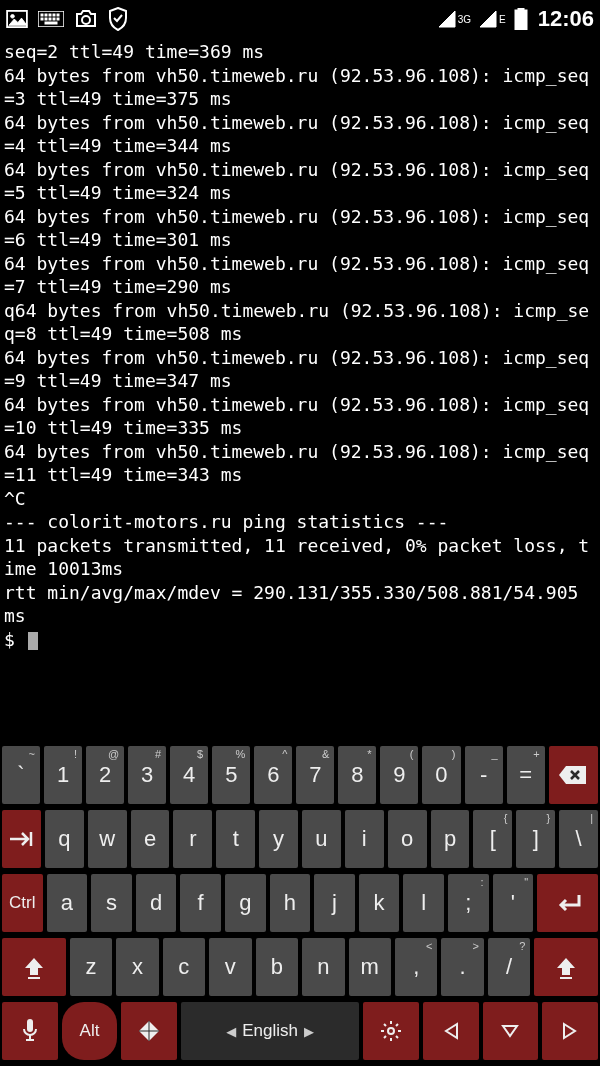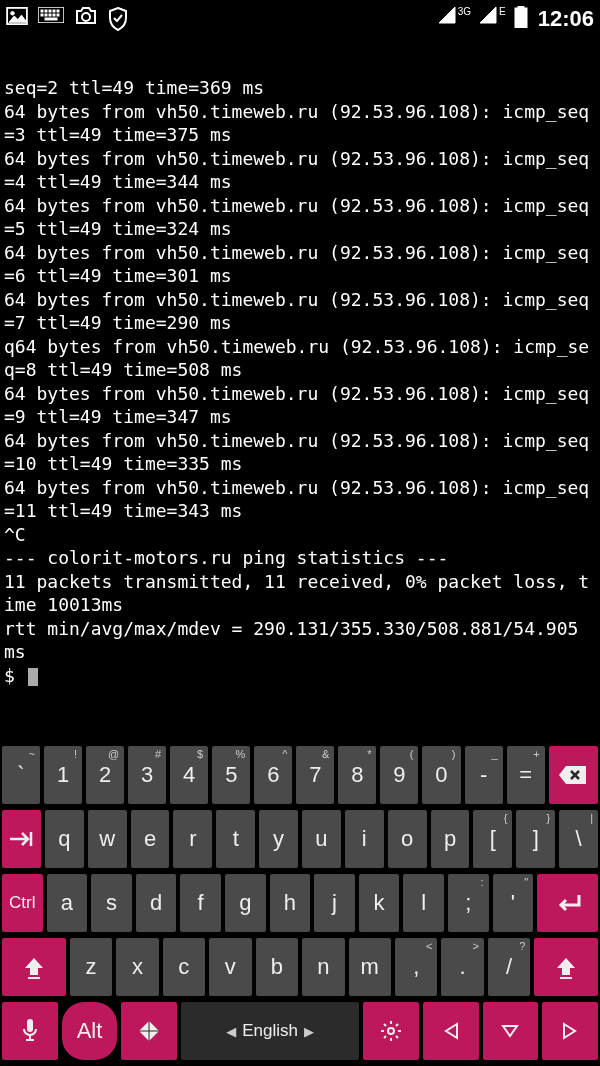--- a/index.html
+++ b/index.html
@@ -1,32 +1,32 @@
 <!DOCTYPE html>
 <html><head>
 <meta charset="utf-8">
 <style>
   * { margin:0; padding:0; box-sizing:border-box; }
   html,body { width:600px; height:1066px; background:#000; color:#fff; font-family:monospace; overflow:hidden; }
   
   .statusbar { height:38px; display:flex; align-items:center; justify-content:space-between; padding:0 6px; color:#fff; }
-  .status-left, .status-right { display:flex; align-items:flex-start; gap:10px; }
+  .status-left, .status-right { display:flex; align-items:center; gap:10px; }
   .status-right { gap:6px; }
   .stat-icon { display:inline-flex; align-items:center; justify-content:center; }
   .stat-icon svg { fill:#fff; stroke:#fff; }
   .time { font-family:sans-serif; font-size:22px; font-weight:700; margin-left:4px;}
   .net-label { font-size:10px; font-family:sans-serif; margin-left:-4px; margin-right:2px;}
   
-  .terminal { height:680px; padding:2px 4px 4px 4px; font-size:18px; line-height:23.5px; color:#fff; white-space:pre-wrap; word-break:break-all;margin-top:36px; }
+  .terminal { height:680px; padding:2px 4px 4px 4px; font-size:18px; line-height:23.5px; color:#fff; white-space:pre-wrap; word-break:break-all; }
   .cursor { display:inline-block; width:10px; height:18px; background:#aaa; vertical-align:text-bottom; margin-left:2px;}
   
   .keyboard { position:absolute; bottom:0; left:0; width:600px; background:#000; padding-top:6px;}
   .krow { display:flex; gap:4px; padding:0 2px 6px 2px; }
   .key { background:#4a4a4a; color:#eee; border-radius:2px; height:58px; display:flex; align-items:center; justify-content:center; font-family:sans-serif; font-size:22px; position:relative; flex:1; cursor:pointer; }
-  .key.fn { background:#be185d; }
+  .key.fn { background:#7f1d1d; }
   .key .alt { position:absolute; top:2px; right:5px; font-size:11px; color:#ccc; }
   .key.wide { flex:1.3; }
   .key.w15 { flex:1.5; }
   .key.lang { flex:3.2; font-size:17px; background:#2b2b2b;}
   .lang-arrow{ font-size:13px; color:#ccc; margin:0 6px;}
   .bksp svg, .enter svg, .shift svg, .tab svg, .mic svg, .diamond svg, .gear svg, .tri svg { fill:#eee; }
 </style>
 </head>
 <body>
 
@@ -298,21 +298,21 @@
     </div>
   <div class="krow" id="krow5">
       <div class="key fn  mic">
         <svg width="18" height="26" viewBox="0 0 18 26">
           <rect x="6" y="1" width="6" height="13" rx="3"></rect>
           <path d="M3 11 a6 6 0 0 0 12 0" fill="none" stroke="#eee" stroke-width="2"></path>
           <line x1="9" y1="17" x2="9" y2="22" stroke="#eee" stroke-width="2"></line>
           <line x1="5" y1="22" x2="13" y2="22" stroke="#eee" stroke-width="2"></line>
         </svg>
       </div>
-      <div class="key fn" style="font-size: 22px; border-radius: 22px;">
+      <div class="key fn" style="font-size: 17px; border-radius: 22px;">
         <span>Alt</span>
       </div>
       <div class="key fn  diamond">
         <svg width="22" height="22" viewBox="0 0 22 22">
           <rect x="11" y="0" width="11" height="11" transform="rotate(45 11 11)" fill="#eee" transform-origin="11 11"></rect>
           <path d="M11 1 L21 11 L11 21 L1 11 Z" fill="#eee"></path>
           <path d="M11 1 L11 21 M1 11 L21 11" stroke="#2b2b2b" stroke-width="1"></path>
         </svg>
       </div>
       <div class="key lang">

